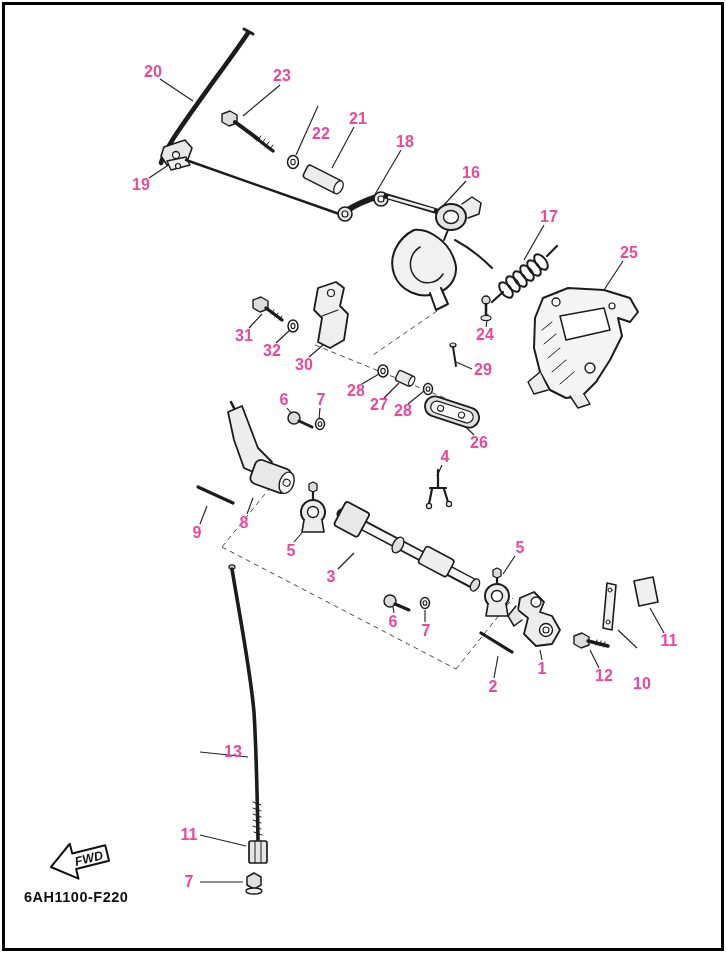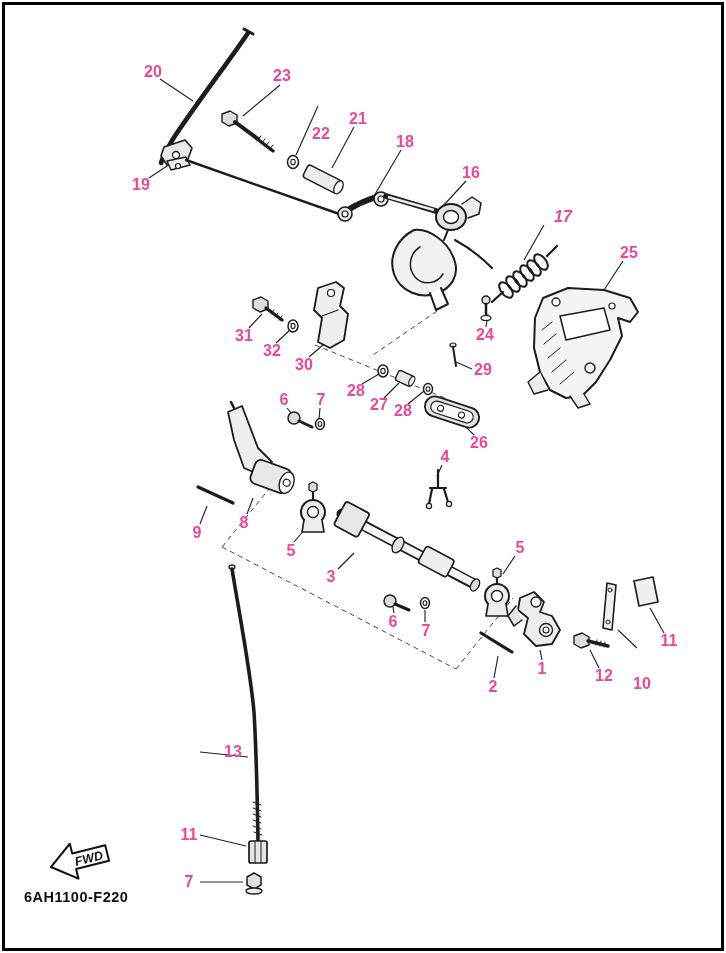--- a/index.html
+++ b/index.html
@@ -307,21 +307,21 @@
   </svg>
 
   <div class="labels">
       <span class="part-num" style="left: 153px; top: 72px;">20</span>
       <span class="part-num" style="left: 282px; top: 76px;">23</span>
       <span class="part-num" style="left: 321px; top: 98px; margin-top: 36px;">22</span>
       <span class="part-num" style="left: 358px; top: 119px;">21</span>
       <span class="part-num" style="left: 405px; top: 142px;">18</span>
       <span class="part-num" style="left: 471px; top: 173px;">16</span>
       <span class="part-num" style="left: 141px; top: 185px;">19</span>
-      <span class="part-num" style="left: 563px; top: 217px; font-style: italic;">17</span>
+      <span class="part-num" style="left: 549px; top: 217px;">17</span>
       <span class="part-num" style="left: 629px; top: 253px;">25</span>
       <span class="part-num" style="left: 244px; top: 336px;">31</span>
       <span class="part-num" style="left: 272px; top: 351px;">32</span>
       <span class="part-num" style="left: 304px; top: 365px;">30</span>
       <span class="part-num" style="left: 485px; top: 335px;">24</span>
       <span class="part-num" style="left: 483px; top: 370px;">29</span>
       <span class="part-num" style="left: 356px; top: 391px;">28</span>
       <span class="part-num" style="left: 379px; top: 405px;">27</span>
       <span class="part-num" style="left: 403px; top: 411px;">28</span>
       <span class="part-num" style="left: 479px; top: 443px;">26</span>

